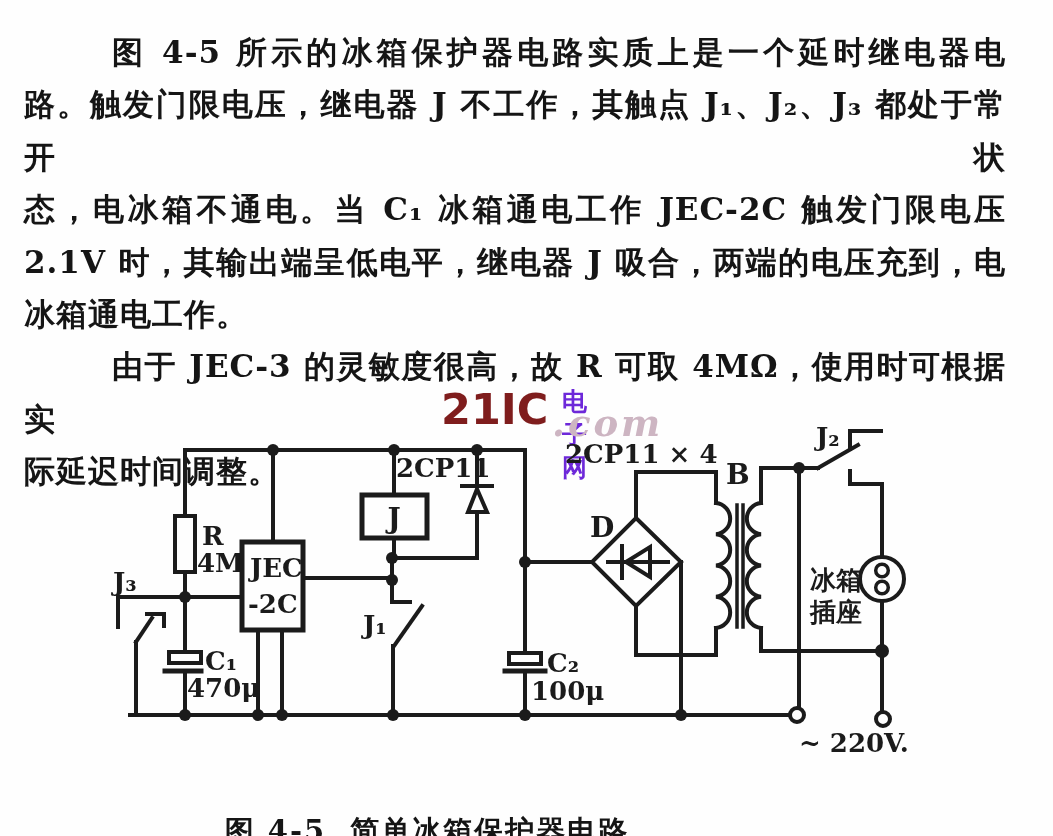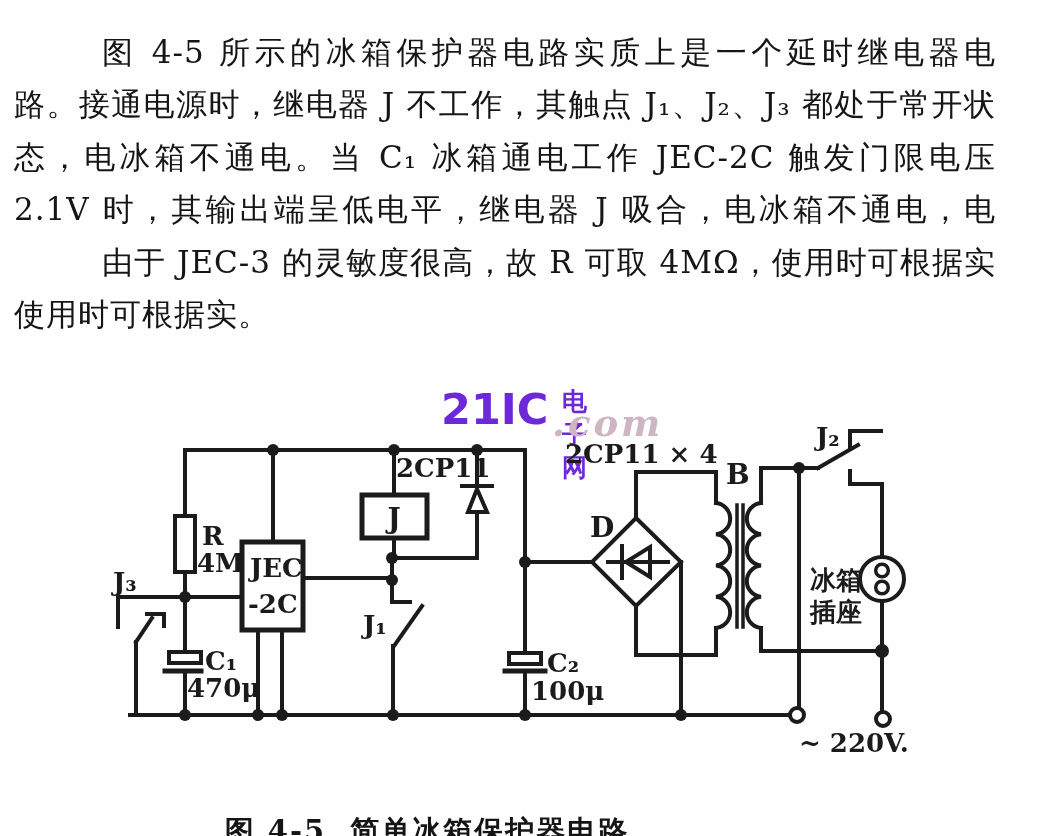--- a/index.html
+++ b/index.html
@@ -6,22 +6,22 @@
   .page{
     position:relative;
     width:1053px;height:836px;
     background:#fefefe;
     overflow:hidden;
     font-family:"DejaVu Serif","Liberation Serif",serif;
     color:#151515;
   }
   
   .text-block{
-    position:absolute;left:14px;top:26px;width:982px;
-    font-size:31px;font-weight:normal;line-height:52.4px;
+    position:absolute;left:24px;top:26px;width:982px;
+    font-size:31px;font-weight:bold;line-height:52.4px;
     letter-spacing:1px;
   }
   .tline{white-space:nowrap;}
   .jline{text-align:justify;text-align-last:justify;white-space:normal;}
   .indent{text-indent:88px;}
   
   .watermark{position:absolute;left:0;top:0;pointer-events:none;}
   .wm-brand{
     position:absolute;left:441px;top:384px;
     font-family:"DejaVu Sans","Liberation Sans",sans-serif;
@@ -54,29 +54,30 @@
     letter-spacing:2px;white-space:pre;margin-top:28px;
   }
 </style>
 </head>
 <body>
 
 <div class="page">
 
   <div class="text-block">
     <div class="tline jline indent">图 4-5 所示的冰箱保护器电路实质上是一个延时继电器电</div>
-    <div class="tline jline">路。接通电源时，继电器 J 不工作，其触点 J₁、J₂、J₃ 都处于常开状</div>
+    <div class="tline jline">路。触发门限电压，继电器 J 不工作，其触点 J₁、J₂、J₃ 都处于常开状</div>
     <div class="tline jline">态，电冰箱不通电。当 C₁ 冰箱通电工作 JEC-2C 触发门限电压</div>
-    <div class="tline jline">2.1V 时，其输出端呈低电平，继电器 J 吸合，电冰箱不通电，电</div>
+    <div class="tline jline">2.1V 时，其输出端呈低电平，继电器 J 吸合，两端的电压充到，电</div>
+    <div class="tline">冰箱通电工作。</div>
     <div class="tline jline indent">由于 JEC-3 的灵敏度很高，故 R 可取 4MΩ，使用时可根据实</div>
-    <div class="tline">使用时可根据实。</div>
+    <div class="tline">际延迟时间调整。</div>
   </div>
 
   <div class="watermark">
-    <span class="wm-brand" style="color:#6d28d9;">21IC</span>
+    <span class="wm-brand" style="color:#7f1d1d;">21IC</span>
     <span class="wm-cn" style="color:#6d28d9;">电子网</span>
     <span class="wm-suffix" style="color:#cdb5c2;">.com</span>
   </div>
 
   <svg class="circuit" viewBox="0 0 1053 836">
 
     <g>
       <path class="wire" d="M185,450 H525"></path>
       <path class="wire" d="M525,450 V653"></path>
       <path class="wire" d="M130,715 H789"></path>

